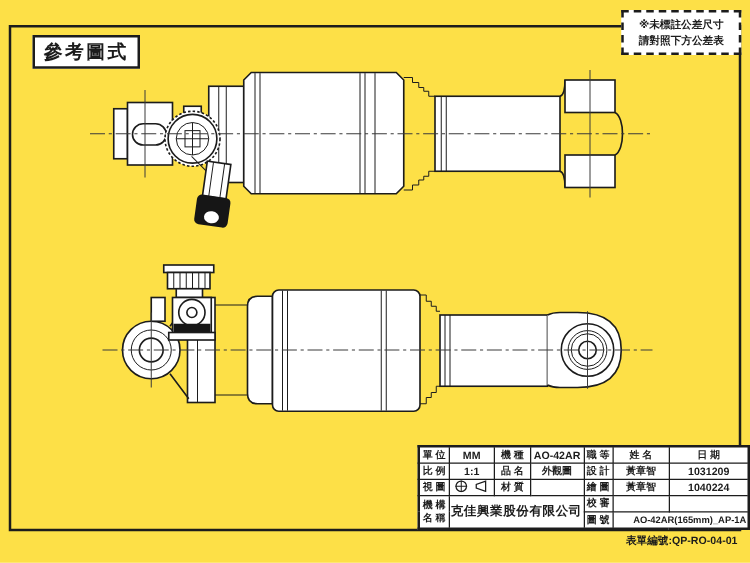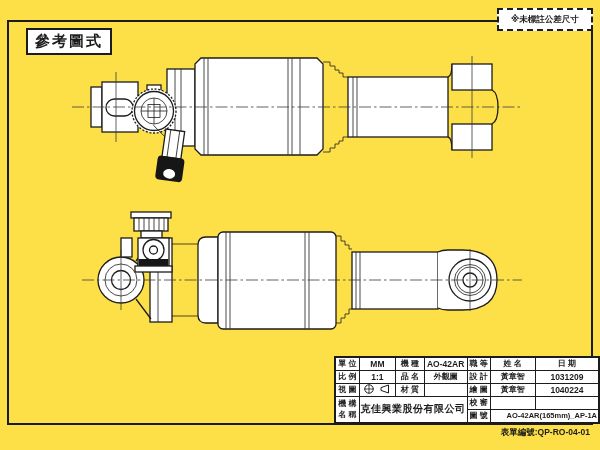--- a/index.html
+++ b/index.html
@@ -30,20 +30,21 @@
 <body>
 
 <div class="page">
 
   <div class="frame"></div>
 
   <div class="refbox">參考圖式</div>
 
   <div class="tolbox">
     <div>※未標註公差尺寸</div>
+    <div>請對照下方公差表</div>
   </div>
 
   <svg class="draw" width="600" height="450" viewBox="0 0 600 450">
 
     <g>
 
       <rect class="of" x="167" y="69" width="28" height="77"></rect>
       <path class="thin" d="M175 69 V146 M181 69 V146"></path>
       <path class="of" d="M201 58 H317 L323 64 V149 L317 155 H201 L195 149 V64 Z"></path>
       <path class="thin" d="M204 58.5 V154.5 M208 58.5 V154.5"></path>

